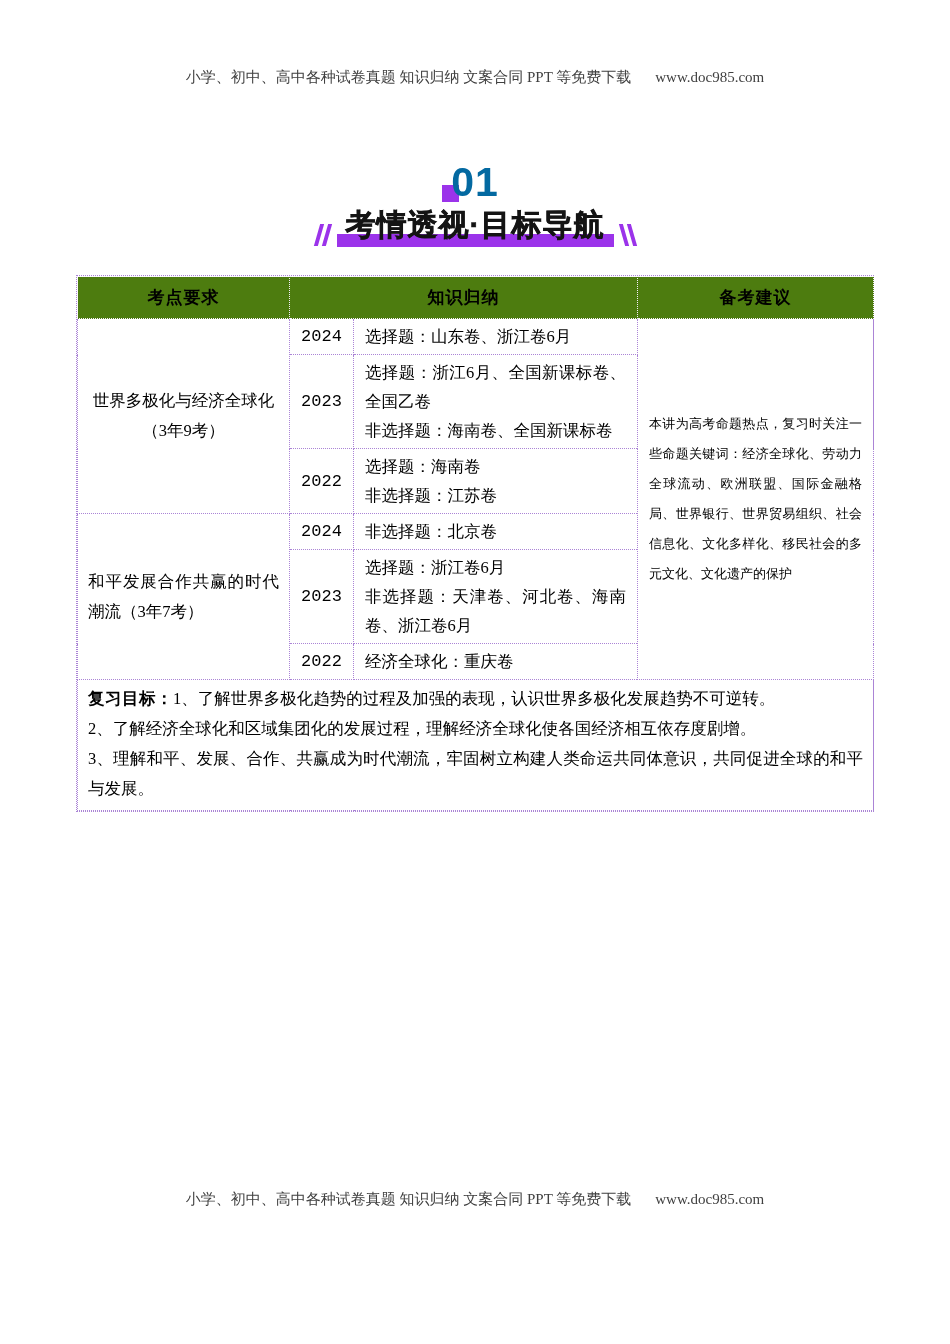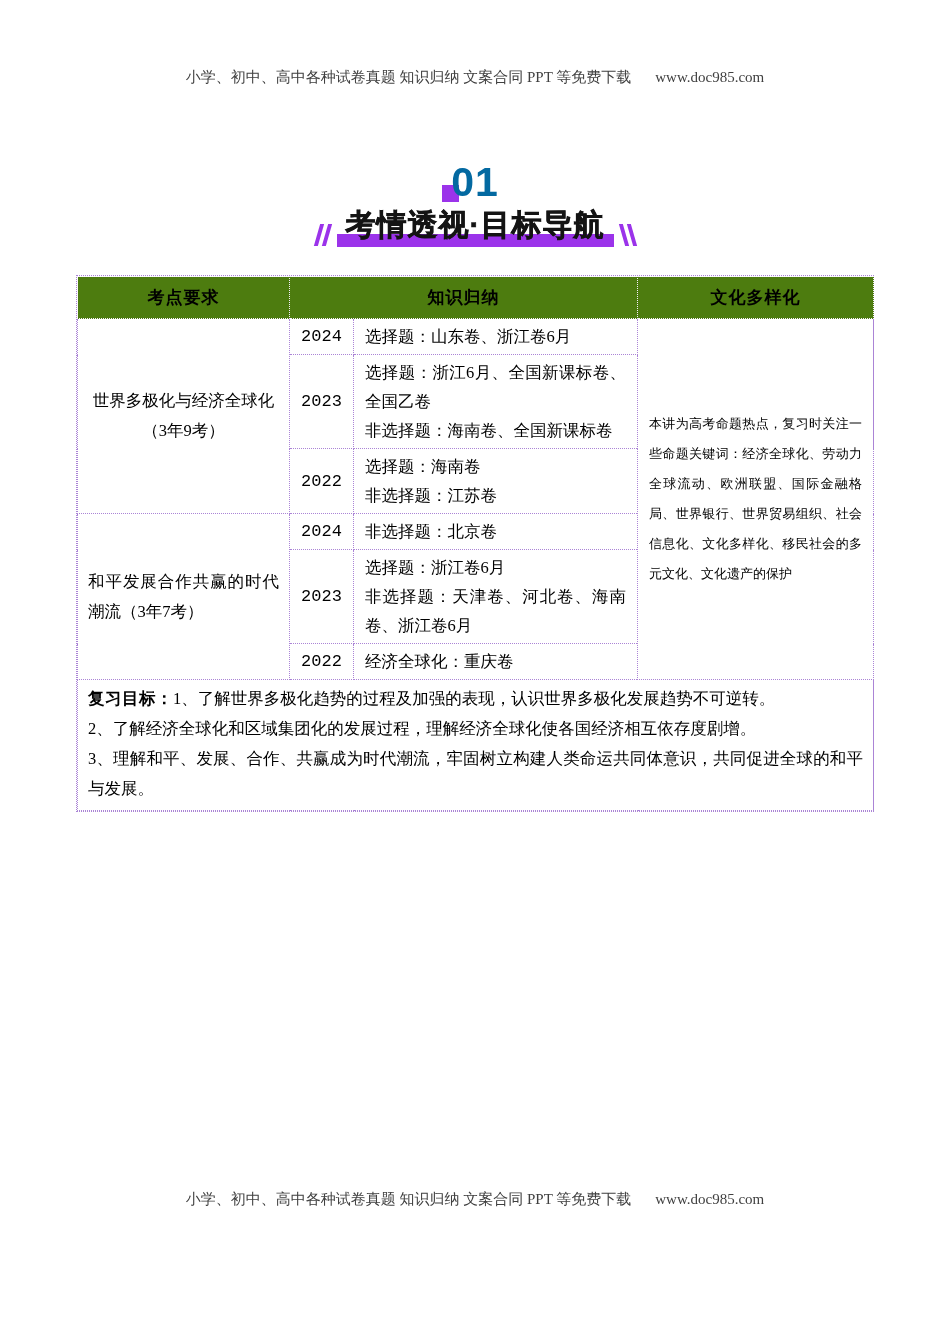--- a/index.html
+++ b/index.html
@@ -146,21 +146,21 @@
       <colgroup>
         <col style="width:212px">
           <col style="width:64px">
           <col style="width:284px">
           <col style="width:236px">
       </colgroup>
       <thead>
         <tr class="hr">
           <th>考点要求</th>
           <th colspan="2">知识归纳</th>
-          <th>文化多样化</th>
+          <th>备考建议</th>
         </tr>
       </thead>
       <tbody>
         <tr class="r1">
           <td class="req center" rowspan="3">
             <div>世界多极化与经济全球化</div>
             <div>（3年9考）</div>
           </td>
           <td class="year">2024</td>
           <td class="detail">

